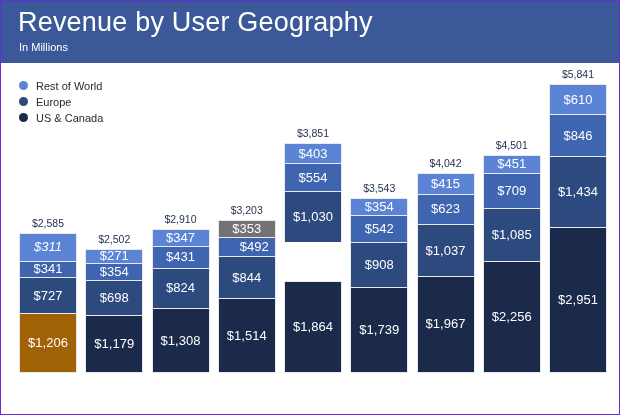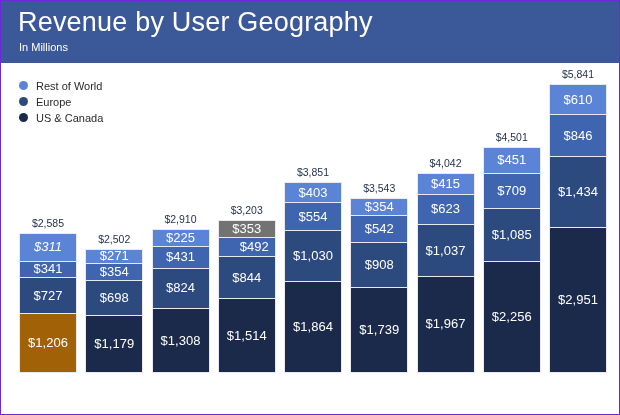--- a/index.html
+++ b/index.html
@@ -210,21 +210,21 @@
               </div>
               <div class="seg" style="height: 58.3344px; background: rgb(27, 42, 74);">
                 <span class="seg-label">$1,179</span>
               </div>
             </div>
           </div>
           <div class="bar-col">
             <div class="bar-total">$2,910</div>
             <div class="bar-stack">
               <div class="seg" style="height: 17.1688px; background: rgb(91, 131, 214);">
-                <span class="seg-label">$225</span>
+                <span class="seg-label">$347</span>
               </div>
               <div class="seg" style="height: 21.3249px; background: rgb(63, 100, 176);">
                 <span class="seg-label">$431</span>
               </div>
               <div class="seg" style="height: 40.7697px; background: rgb(44, 74, 125);">
                 <span class="seg-label">$824</span>
               </div>
               <div class="seg" style="height: 64.717px; background: rgb(27, 42, 74);">
                 <span class="seg-label">$1,308</span>
               </div>
@@ -252,21 +252,21 @@
             <div class="bar-stack">
               <div class="seg" style="height: 19.9396px; background: rgb(91, 131, 214);">
                 <span class="seg-label">$403</span>
               </div>
               <div class="seg" style="height: 27.4107px; background: rgb(63, 100, 176);">
                 <span class="seg-label">$554</span>
               </div>
               <div class="seg" style="height: 50.9622px; background: rgb(44, 74, 125);">
                 <span class="seg-label">$1,030</span>
               </div>
-              <div class="seg" style="height: 92.2267px; background: rgb(27, 42, 74);">
+              <div class="seg" style="height: 92.2267px; background: rgb(27, 42, 74); margin-top: 39px;">
                 <span class="seg-label">$1,864</span>
               </div>
             </div>
           </div>
           <div class="bar-col">
             <div class="bar-total">$3,543</div>
             <div class="bar-stack">
               <div class="seg" style="height: 17.5152px; background: rgb(91, 131, 214);">
                 <span class="seg-label">$354</span>
               </div>
@@ -294,21 +294,21 @@
                 <span class="seg-label">$1,037</span>
               </div>
               <div class="seg" style="height: 97.3229px; background: rgb(27, 42, 74);">
                 <span class="seg-label">$1,967</span>
               </div>
             </div>
           </div>
           <div class="bar-col">
             <div class="bar-total">$4,501</div>
             <div class="bar-stack">
-              <div class="seg" style="height: 26px; background: rgb(91, 131, 214);">
+              <div class="seg" style="height: 18px; background: rgb(91, 131, 214);">
                 <span class="seg-label">$451</span>
               </div>
               <div class="seg" style="height: 35.0798px; background: rgb(63, 100, 176);">
                 <span class="seg-label">$709</span>
               </div>
               <div class="seg" style="height: 53.6834px; background: rgb(44, 74, 125);">
                 <span class="seg-label">$1,085</span>
               </div>
               <div class="seg" style="height: 111.622px; background: rgb(27, 42, 74);">
                 <span class="seg-label">$2,256</span>

